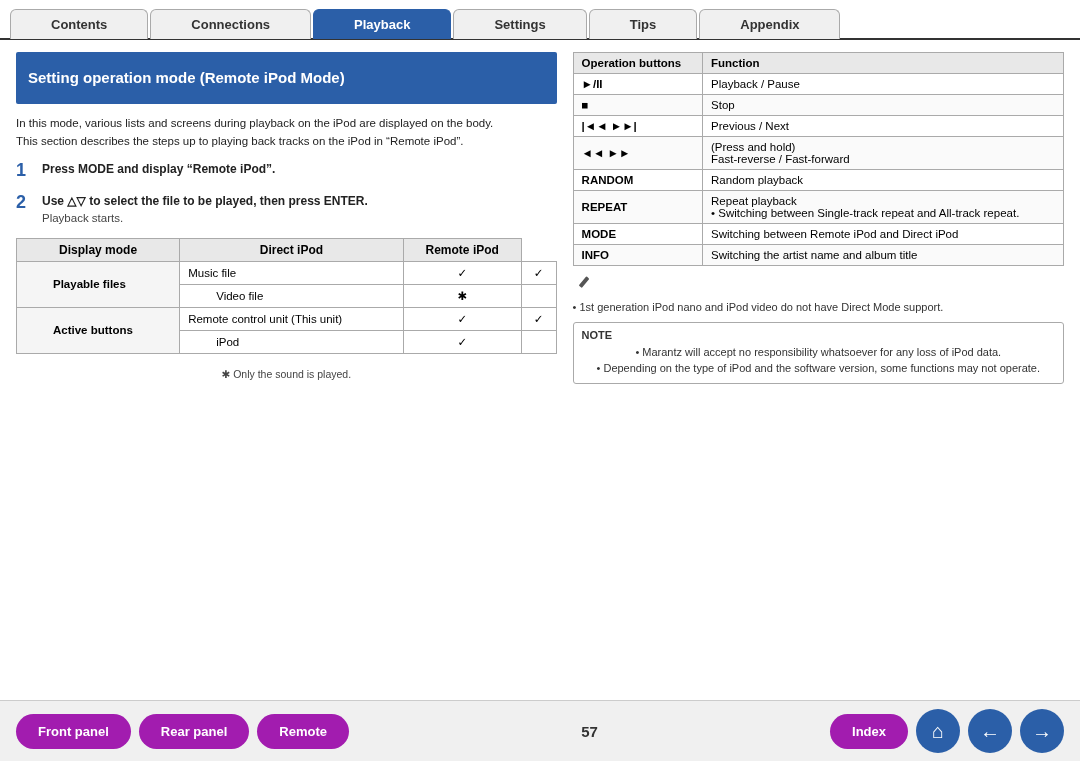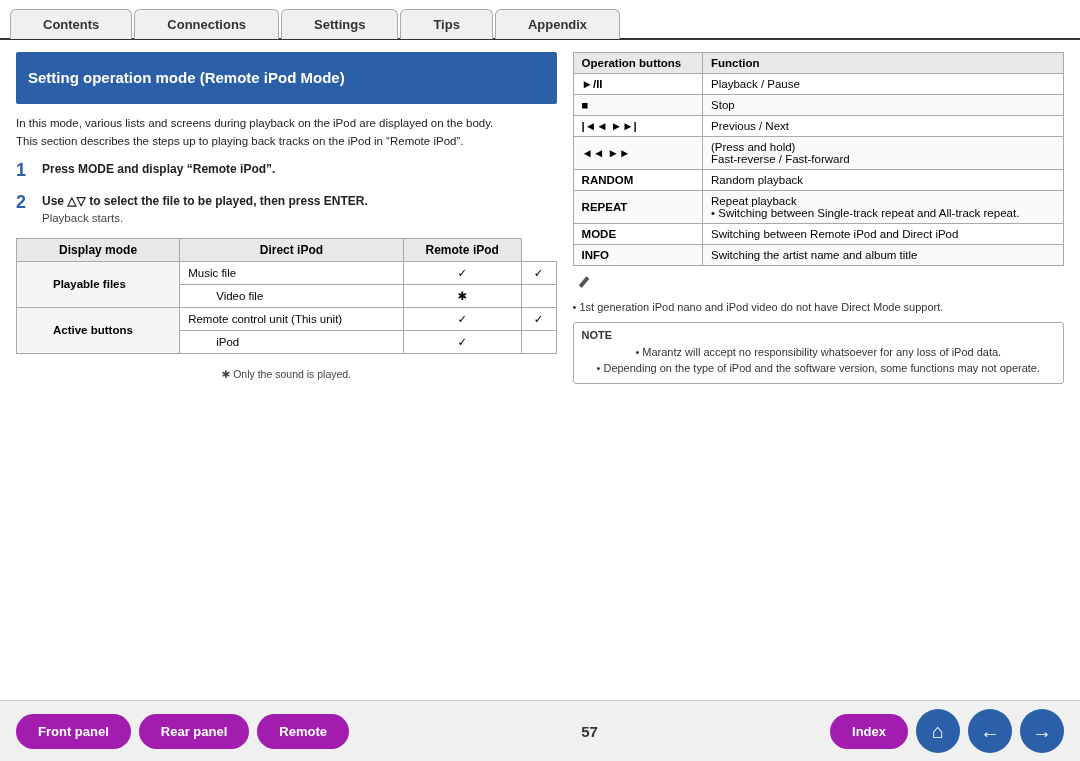--- a/index.html
+++ b/index.html
@@ -16,21 +16,21 @@
 
     
     .top-nav {
       display: flex;
       border-bottom: 2px solid #333;
       background: #fff;
       padding: 0 10px;
       padding-top: 8px;
     }
     .nav-tab {
-      padding: 7px 32px;
+      padding: 7px 40px;
       font-size: 13px;
       font-weight: bold;
       cursor: pointer;
       border: 1.5px solid #aaa;
       border-bottom: none;
       border-radius: 6px 6px 0 0;
       background: #f0f0f0;
       color: #333;
       margin-right: 2px;
       position: relative;
@@ -236,20 +236,21 @@
       align-items: center;
       justify-content: center;
     }
   </style>
 </head>
 <body>
 
 <div class="top-nav">
   <div class="nav-tab">Contents</div>
   <div class="nav-tab">Connections</div>
+  <div class="nav-tab active">Playback</div>
   <div class="nav-tab">Settings</div>
   <div class="nav-tab">Tips</div>
   <div class="nav-tab">Appendix</div>
 </div>
 
 <div class="main-content">
 
   <div class="left-col">
 
     <div class="page-title">Setting operation mode (Remote iPod Mode)</div>

